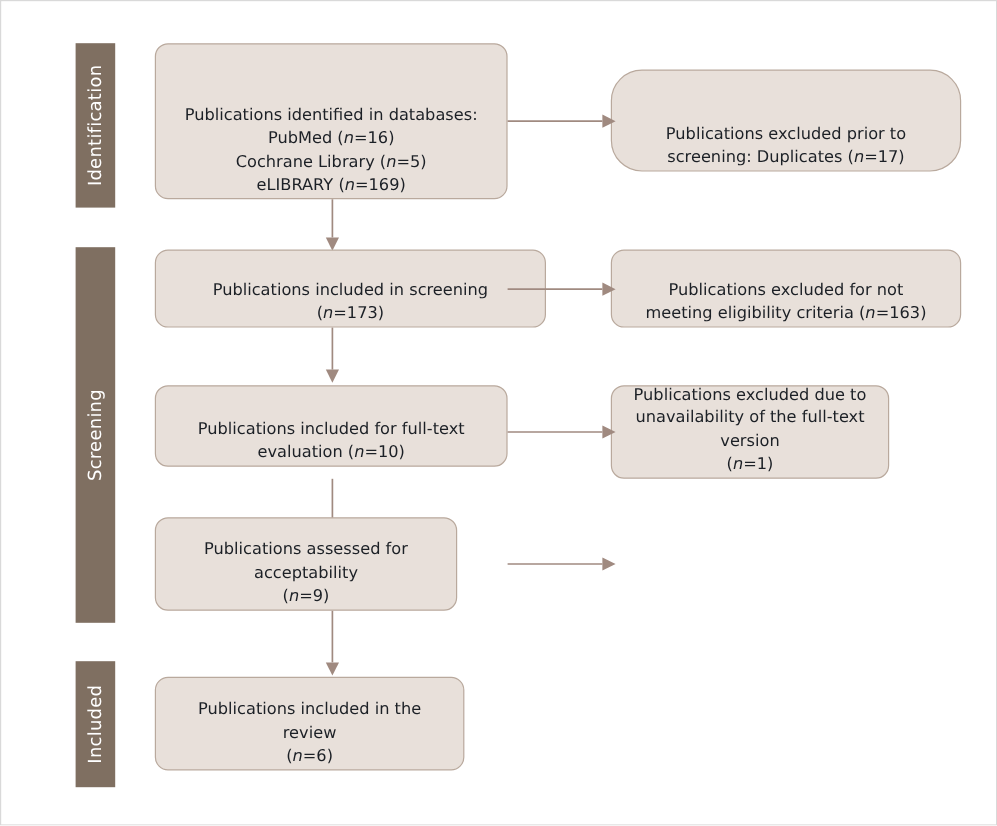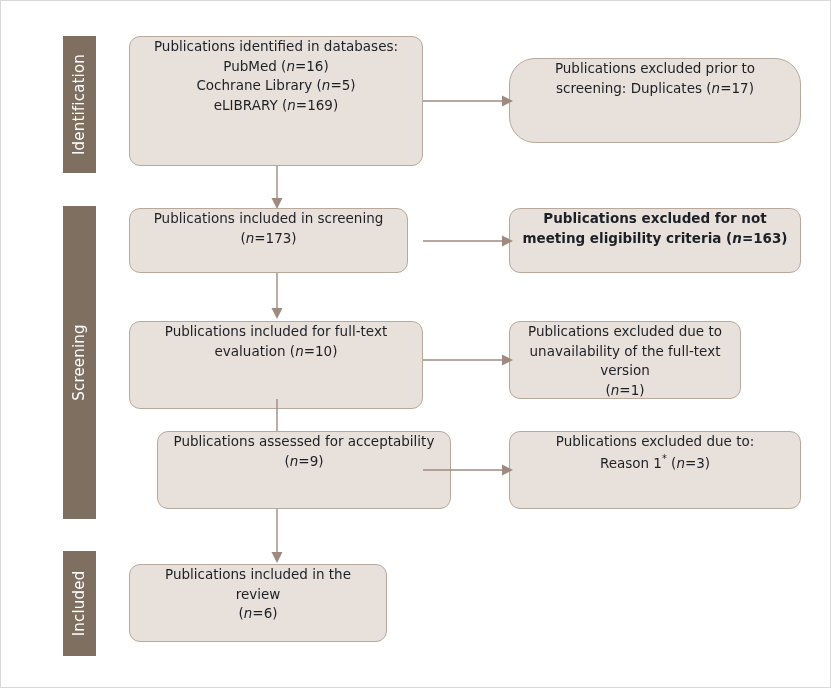--- a/index.html
+++ b/index.html
@@ -38,21 +38,21 @@
   }
 
   
   .flow-box {
     position: absolute;
     background: #e8e0da;
     border: 1px solid #b9a99d;
     border-radius: 11px;
     box-sizing: border-box;
     display: flex;
-    align-items: flex-start;
+    align-items: flex-end;
     justify-content: center;
     text-align: center;
   }
   .flow-box .box-text {
     color: #1c2026;
     font-size: 13.5px;
     line-height: 1.45;
     padding: 0 12px;
     white-space: pre-line;
   }
@@ -98,43 +98,43 @@
     </svg>
   </div>
 
   <div class="connector" style="left:268px; top:165px; width:16px; height:45px;">
     <svg width="16" height="45" viewBox="0 0 16 45">
       <line x1="8" y1="0" x2="8" y2="32" stroke="#a08a80" stroke-width="1.4"></line>
       <polygon points="2.5,32 13.5,32 8,43" fill="#a08a80"></polygon>
     </svg>
   </div>
 
-  <div class="flow-box" style="left:128px; top:207px; width:279px; height:65px;">
+  <div class="flow-box" style="left:128px; top:207px; width:326px; height:65px;">
     <span class="box-text" style="white-space: normal;">Publications included in screening<br>(<i>n</i>=173)</span>
   </div>
 
   <div class="flow-box" style="left:508px; top:207px; width:292px; height:65px;">
-    <span class="box-text" style="white-space: normal; font-weight: bold;">Publications excluded for not<br>meeting eligibility criteria (<i>n</i>=163)</span>
+    <span class="box-text" style="white-space: normal;">Publications excluded for not<br>meeting eligibility criteria (<i>n</i>=163)</span>
   </div>
 
   <div class="connector" style="left:422px; top:232px; width:92px; height:16px;">
     <svg width="92" height="16" viewBox="0 0 92 16">
       <line x1="0" y1="8" x2="79" y2="8" stroke="#a08a80" stroke-width="1.4"></line>
       <polygon points="79,2.5 90,8 79,13.5" fill="#a08a80"></polygon>
     </svg>
   </div>
 
   <div class="connector" style="left:268px; top:272px; width:16px; height:48px;">
     <svg width="16" height="48" viewBox="0 0 16 48">
       <line x1="8" y1="0" x2="8" y2="35" stroke="#a08a80" stroke-width="1.4"></line>
       <polygon points="2.5,35 13.5,35 8,46" fill="#a08a80"></polygon>
     </svg>
   </div>
 
-  <div class="flow-box" style="left:128px; top:320px; width:294px; height:88px;">
+  <div class="flow-box" style="left:128px; top:320px; width:294px; height:68px;">
     <span class="box-text" style="white-space: normal;">Publications included for full-text<br>evaluation (<i>n</i>=10)</span>
   </div>
 
   <div class="flow-box" style="left:508px; top:320px; width:232px; height:78px;">
     <span class="box-text" style="white-space: normal;">Publications excluded due to<br>unavailability of the full-text version<br>(<i>n</i>=1)</span>
   </div>
 
   <div class="connector" style="left:422px; top:351px; width:92px; height:16px;">
     <svg width="92" height="16" viewBox="0 0 92 16">
       <line x1="0" y1="8" x2="79" y2="8" stroke="#a08a80" stroke-width="1.4"></line>
@@ -142,27 +142,24 @@
     </svg>
   </div>
 
   <div class="connector" style="left:268px; top:398px; width:16px; height:46px;">
     <svg width="16" height="46" viewBox="0 0 16 46">
       <line x1="8" y1="0" x2="8" y2="33" stroke="#a08a80" stroke-width="1.4"></line>
       <polygon points="2.5,33 13.5,33 8,44" fill="#a08a80"></polygon>
     </svg>
   </div>
 
-  <div class="flow-box" style="left:128px; top:430px; width:294px; height:78px;margin-left:28px;">
+  <div class="flow-box" style="left:128px; top:430px; width:252px; height:78px;">
     <span class="box-text" style="white-space: normal;">Publications assessed for acceptability<br>(<i>n</i>=9)</span>
   </div>
 
-  <div class="flow-box" style="left:508px; top:430px; width:292px; height:78px;">
-    <span class="box-text" style="white-space: normal;">Publications excluded due to:<br>Reason 1<sup style="font-size: 0.72em;">*</sup> (<i>n</i>=3)</span>
-  </div>
 
   <div class="connector" style="left:422px; top:461px; width:92px; height:16px;">
     <svg width="92" height="16" viewBox="0 0 92 16">
       <line x1="0" y1="8" x2="79" y2="8" stroke="#a08a80" stroke-width="1.4"></line>
       <polygon points="79,2.5 90,8 79,13.5" fill="#a08a80"></polygon>
     </svg>
   </div>
 
   <div class="connector" style="left:268px; top:508px; width:16px; height:56px;">
     <svg width="16" height="56" viewBox="0 0 16 56">

